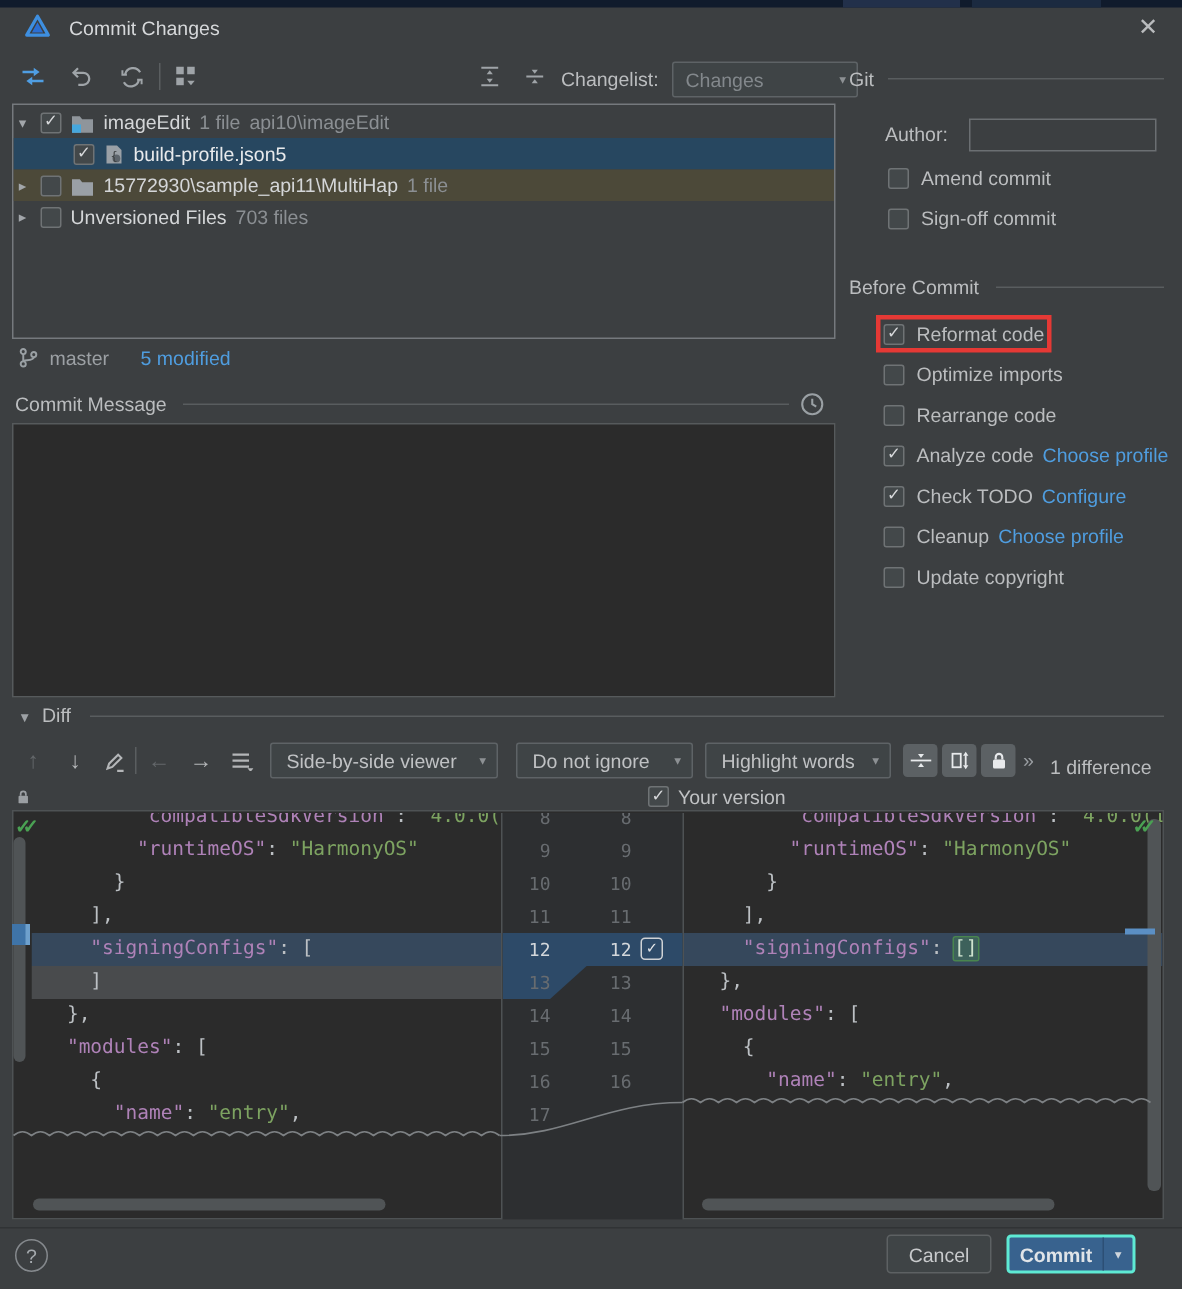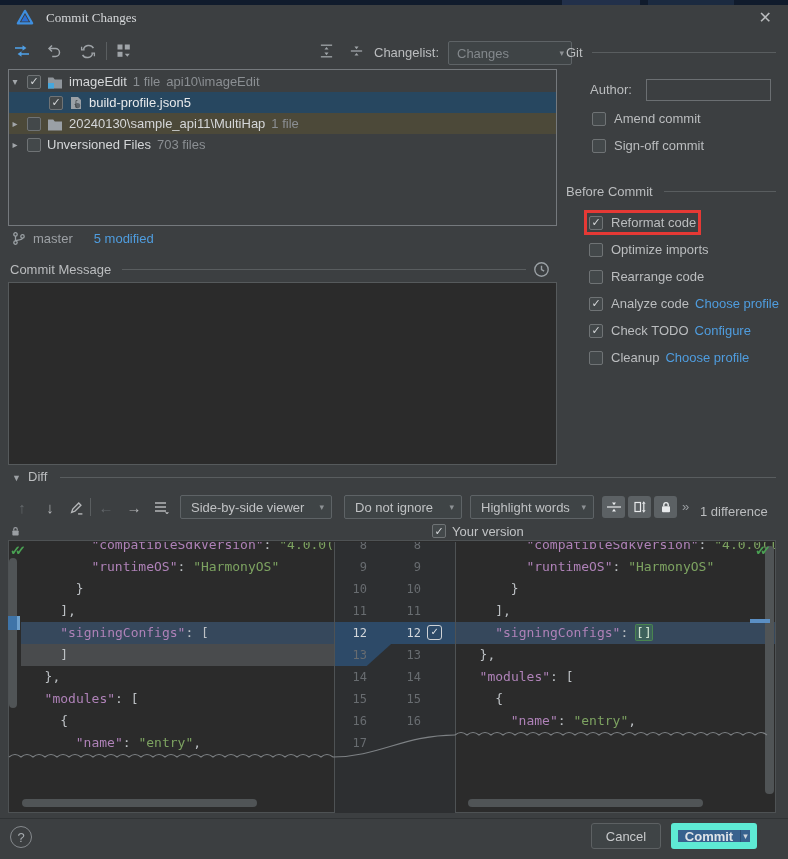--- a/index.html
+++ b/index.html
@@ -9,21 +9,21 @@
   .abs { position:absolute; }
 
   
   .top-strip { left:0; top:0; width:788px; height:5px; background:#101b2c; }
   .top-strip .tab1 { position:absolute; left:562px; top:0; width:78px; height:5px; background:#22304a; }
   .top-strip .tab2 { position:absolute; left:648px; top:0; width:86px; height:5px; background:#1b2a40; }
 
   
   .titlebar { left:0; top:5px; width:788px; height:26px; display:flex; align-items:center; }
   .logo { margin-left:16px; width:18px; height:18px; }
-  .title { margin-left:12px; color:#d6d8da; font-size:13px;font-family:Liberation Serif, serif; }
+  .title { margin-left:12px; color:#d6d8da; font-size:13px; }
   .close-btn { position:absolute; right:16px; top:3px; font-size:16px; color:#b9bbbd; cursor:default; }
 
   
   .tbtn { position:absolute; top:40px; width:24px; height:22px; display:flex; align-items:center; justify-content:center; }
   .vsep { position:absolute; top:42px; width:1px; height:18px; background:#5a5e60; }
   .label { color:#bbbdbf; }
   .dd-box { position:absolute; display:flex; align-items:center; border:1px solid #5e6366; border-radius:2px; background:#3f4446; }
   .dd-caret { margin-left:auto; margin-right:7px; font-size:9px; color:#8d9194; }
 
   
@@ -95,21 +95,21 @@
   .hthumb { position:absolute; height:8px; border-radius:4px; background:#505456; }
   .marker-sq { position:absolute; left:8px; top:616px; width:12px; height:14px; background:#3f74a8; border-right:3px solid #6ea0cc; }
   .marker-dash { position:absolute; left:750px; top:619px; width:20px; height:4px; background:#5b8fc4; }
   .gcheck { position:absolute; width:20px; height:14px; color:#4aa153; font-weight:bold; font-size:13px; }
   .gcheck i { font-style:normal; position:absolute; }
 
   
   .footer-sep { left:0; top:818px; width:788px; height:1px; background:#303335; }
   .help-circle { left:10px; top:826px; width:22px; height:22px; border:1.5px solid #85898d; border-radius:50%; display:flex; align-items:center; justify-content:center; color:#a6abaf; font-size:13px; }
   .btn-cancel { left:591px; top:823px; width:70px; height:26px; background:#3f4446; border:1px solid #5d6163; border-radius:3px; display:flex; align-items:center; justify-content:center; color:#c8cacc; }
-  .btn-commit { left:671px; top:823px; width:86px; height:26px; background:#38628e; border:7px solid #5eead4; border-radius:3px; display:flex; color:#e0e4e8; }
+  .btn-commit { left:671px; top:823px; width:86px; height:26px; background:#38628e; border:2px solid #5eead4; border-radius:3px; display:flex; color:#e0e4e8; }
   .btn-commit .main { width:63px; display:flex; align-items:center; justify-content:center; font-weight:bold; border-right:1px solid #2c4f75; }
   .btn-commit .caret { flex:1; display:flex; align-items:center; justify-content:center; font-size:9px; color:#cfd6dd; }
 
   svg { display:block; }
   .wave-svg { position:absolute; left:0; top:0; width:788px; height:859px; pointer-events:none; }
 </style>
 </head>
 <body>
 
 <div class="abs top-strip">
@@ -205,21 +205,21 @@
       <text x="4.6" y="10.6" font-size="8" fill="#3c3f41" font-family="monospace">{</text>
     </svg>
     <span style="color:#e8eaec">build-profile.json5</span>
   </div>
   <div class="tree-row row-olive" style="top:43px">
     <span class="chev">▸</span>
     <span class="checkbox"></span>
     <svg width="16" height="14" viewBox="0 0 16 14">
       <path d="M1 2.5h5.2l1.6 2H15v9H1z" fill="#9aa0a6"></path>
     </svg>
-    <span>20240130\sample_api11\MultiHap</span>
+    <span>15772930\sample_api11\MultiHap</span>
     <span class="dim">1 file</span>
   </div>
   <div class="tree-row" style="top:64px">
     <span class="chev">▸</span>
     <span class="checkbox"></span>
     <span>Unversioned Files</span>
     <span class="dim">703 files</span>
   </div>
 </div>
 
@@ -292,20 +292,26 @@
         </div>
         <div class="bc-label">Check TODO</div>
         <div class="bc-link">Configure</div>
       </div>
     </div>
     <div class="bc-row">
       <div class="bc-inner">
         <div class="checkbox"></div>
         <div class="bc-label">Cleanup</div>
         <div class="bc-link">Choose profile</div>
+      </div>
+    </div>
+    <div class="bc-row">
+      <div class="bc-inner">
+        <div class="checkbox"></div>
+        <div class="bc-label">Update copyright</div>
       </div>
     </div>
   </div>
 
 <span class="abs diff-tri" style="left:12px; top:473px">▼</span>
 <span class="abs label" style="left:28px; top:469px">Diff</span>
 <div class="abs sec-line" style="left:60px; top:477px; width:716px"></div>
 
 <span class="dtool arrow-dis" style="left:12px; width:20px">↑</span>
 <span class="dtool arrow-en" style="left:40px; width:20px">↓</span>

